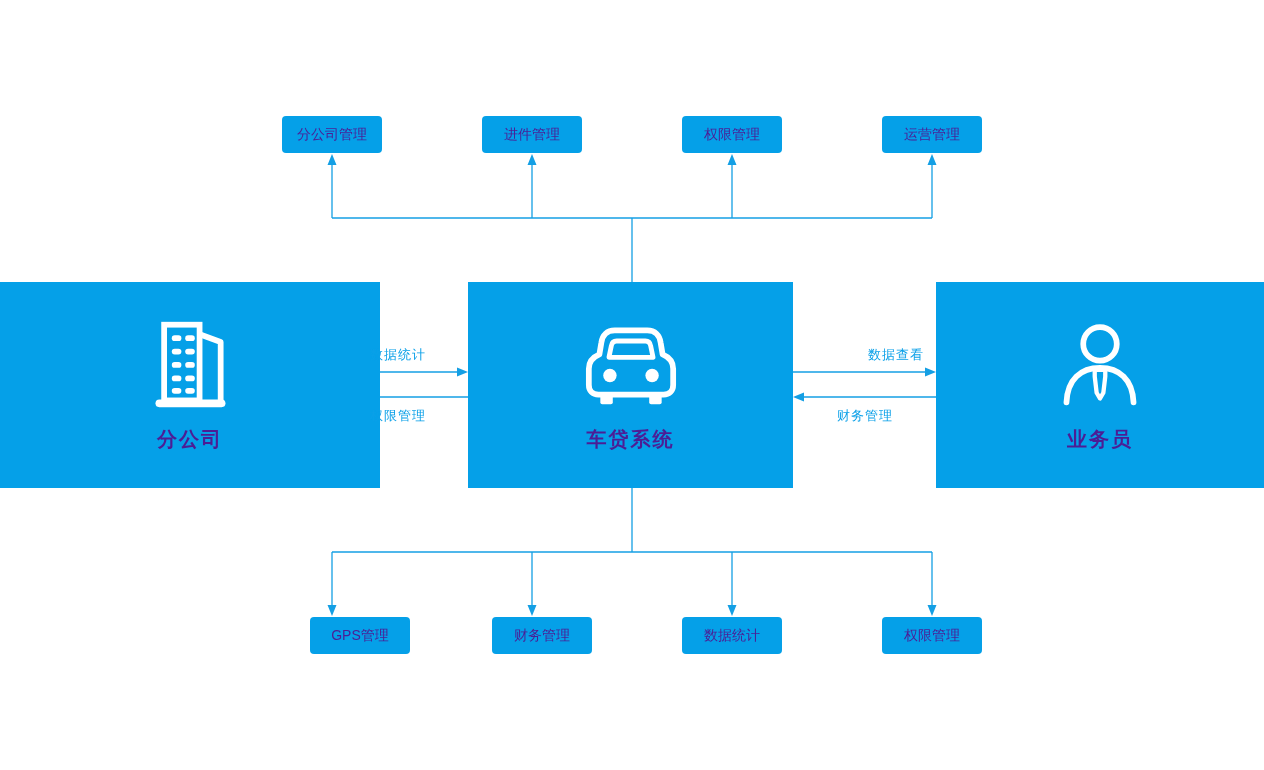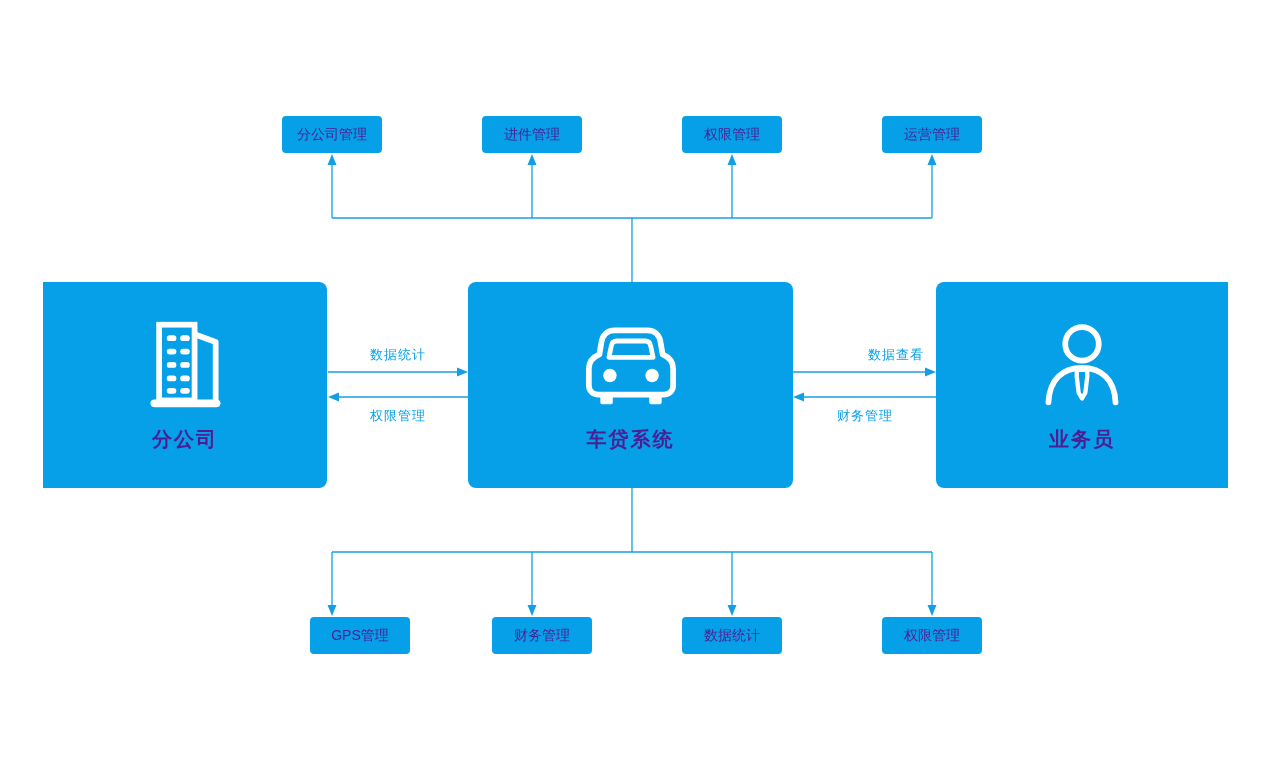--- a/index.html
+++ b/index.html
@@ -27,21 +27,21 @@
     color: #4c1d95;
     display: flex;
     flex-direction: column;
     align-items: center;
     justify-content: center;
   }
 
   .node.main {
     top: 282px;
     height: 206px;
-    border-radius: 8px;
+    border-radius: 0;
     gap: 16px;
   }
   .node.main .node-label {
     font-size: 20px;
     font-weight: bold;
     letter-spacing: 2px;
   }
   .node.main .node-icon { width: 92px; height: 92px; }
   .node.main .node-icon svg { width: 100%; height: 100%; display: block; }
 
@@ -118,21 +118,21 @@
       <span>进件管理</span>
     </div>
     <div class="node small" style="left:682px;">
       <span>权限管理</span>
     </div>
     <div class="node small" style="left:882px;">
       <span>运营管理</span>
     </div>
   </div>
 
-  <div class="node main" style="left:0px; width:284px; border-top-left-radius:0; border-bottom-left-radius:0;margin-left:43px;">
+  <div class="node main" style="left:0px; width:380px; border-top-left-radius:0; border-bottom-left-radius:0;">
     <span class="node-icon">
       <svg viewBox="0 0 96 96" xmlns="http://www.w3.org/2000/svg" fill="none">
         <rect x="21" y="7" width="37" height="79" stroke="#fff" stroke-width="6"></rect>
         <path d="M58,17 L80,25 L80,86" stroke="#fff" stroke-width="6" stroke-linejoin="round"></path>
         <g fill="#fff">
           <rect x="29" y="18" width="10" height="6" rx="3"></rect>
             <rect x="43" y="18" width="10" height="6" rx="3"></rect>
           <rect x="29" y="32" width="10" height="6" rx="3"></rect>
             <rect x="43" y="32" width="10" height="6" rx="3"></rect>
           <rect x="29" y="46" width="10" height="6" rx="3"></rect>
@@ -157,21 +157,21 @@
           <circle cx="26" cy="60" r="7"></circle>
           <circle cx="70" cy="60" r="7"></circle>
           <rect x="16" y="80" width="13" height="10" rx="2"></rect>
           <rect x="67" y="80" width="13" height="10" rx="2"></rect>
         </g>
       </svg>
     </span>
     <div class="node-label">车贷系统</div>
   </div>
 
-  <div class="node main" style="left:936px; width:292px; border-top-right-radius:0; border-bottom-right-radius:0;">
+  <div class="node main" style="left:936px; width:328px; border-top-right-radius:0; border-bottom-right-radius:0;">
     <span class="node-icon">
       <svg viewBox="0 0 96 96" xmlns="http://www.w3.org/2000/svg" fill="none">
         <circle cx="48" cy="27" r="17.5" stroke="#fff" stroke-width="6"></circle>
         <path d="M13,88 C14,64 28,52 48,52 C68,52 82,64 83,88" stroke="#fff" stroke-width="6" stroke-linecap="round"></path>
         <path d="M42.5,54 h11 v7 l-2,17 l-3.5,6 l-3.5,-6 l-2,-17 z" stroke="#fff" stroke-width="4.5" stroke-linejoin="round"></path>
       </svg>
     </span>
     <div class="node-label">业务员</div>
   </div>
 

